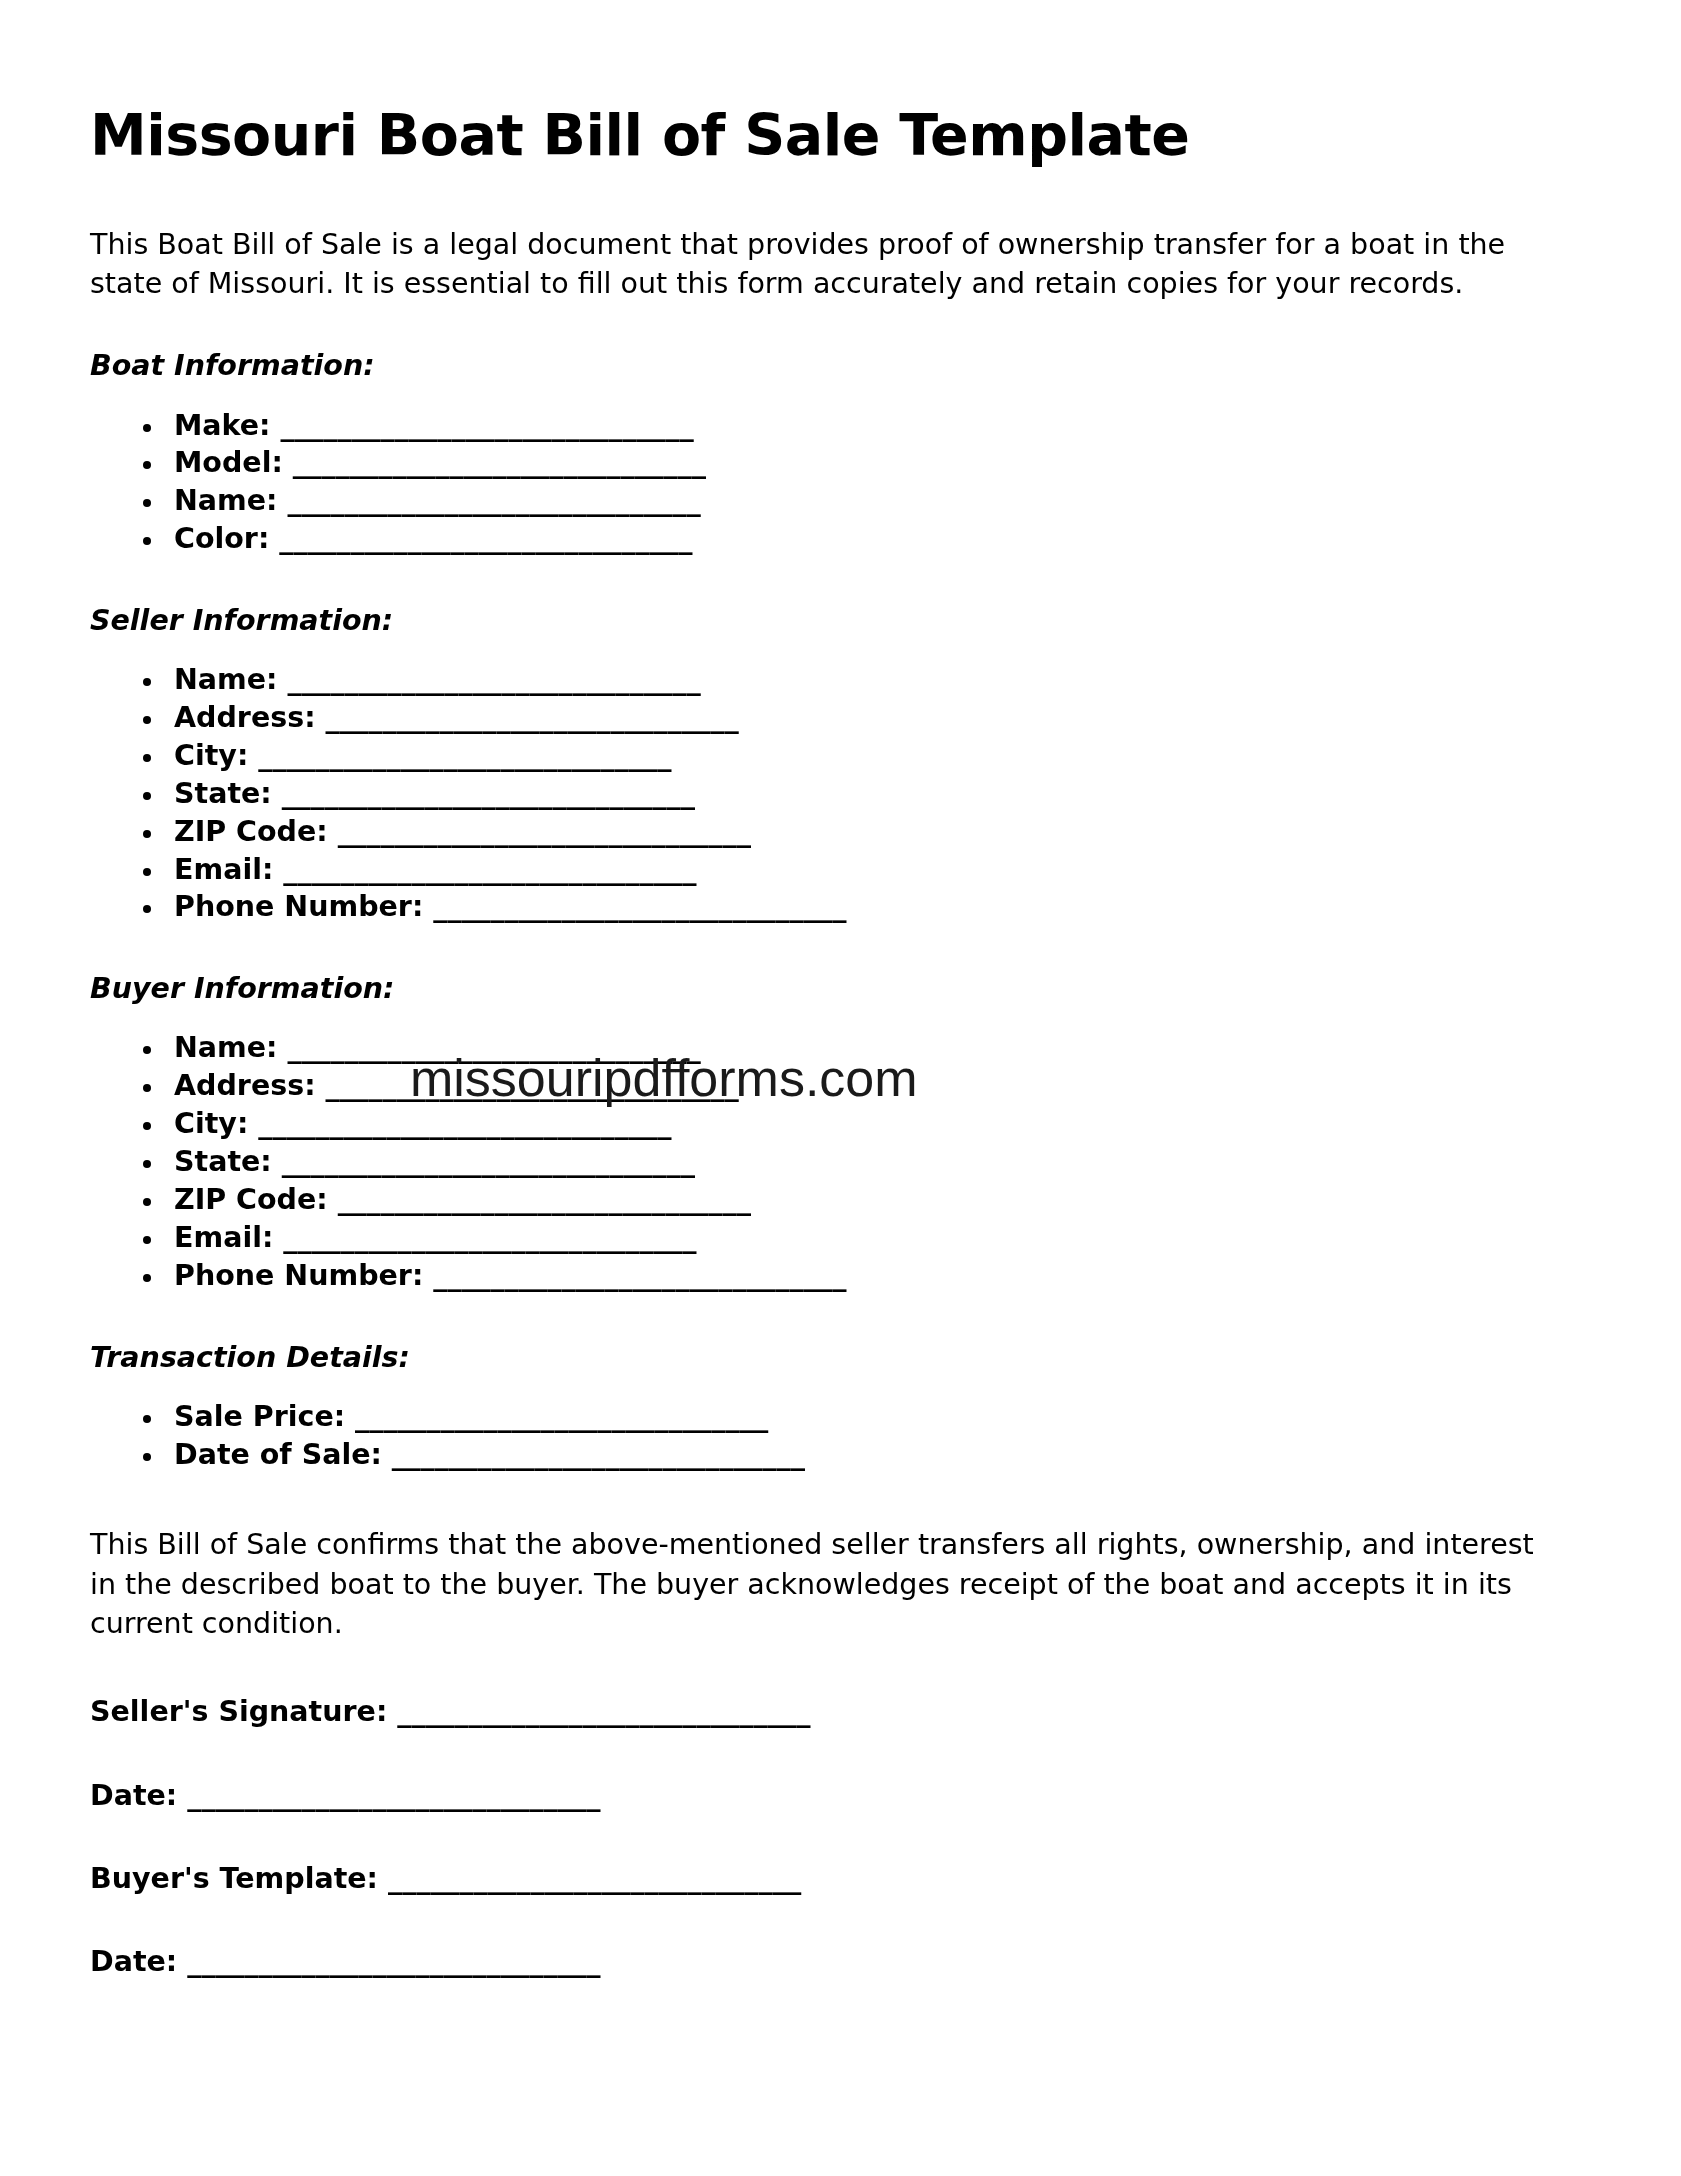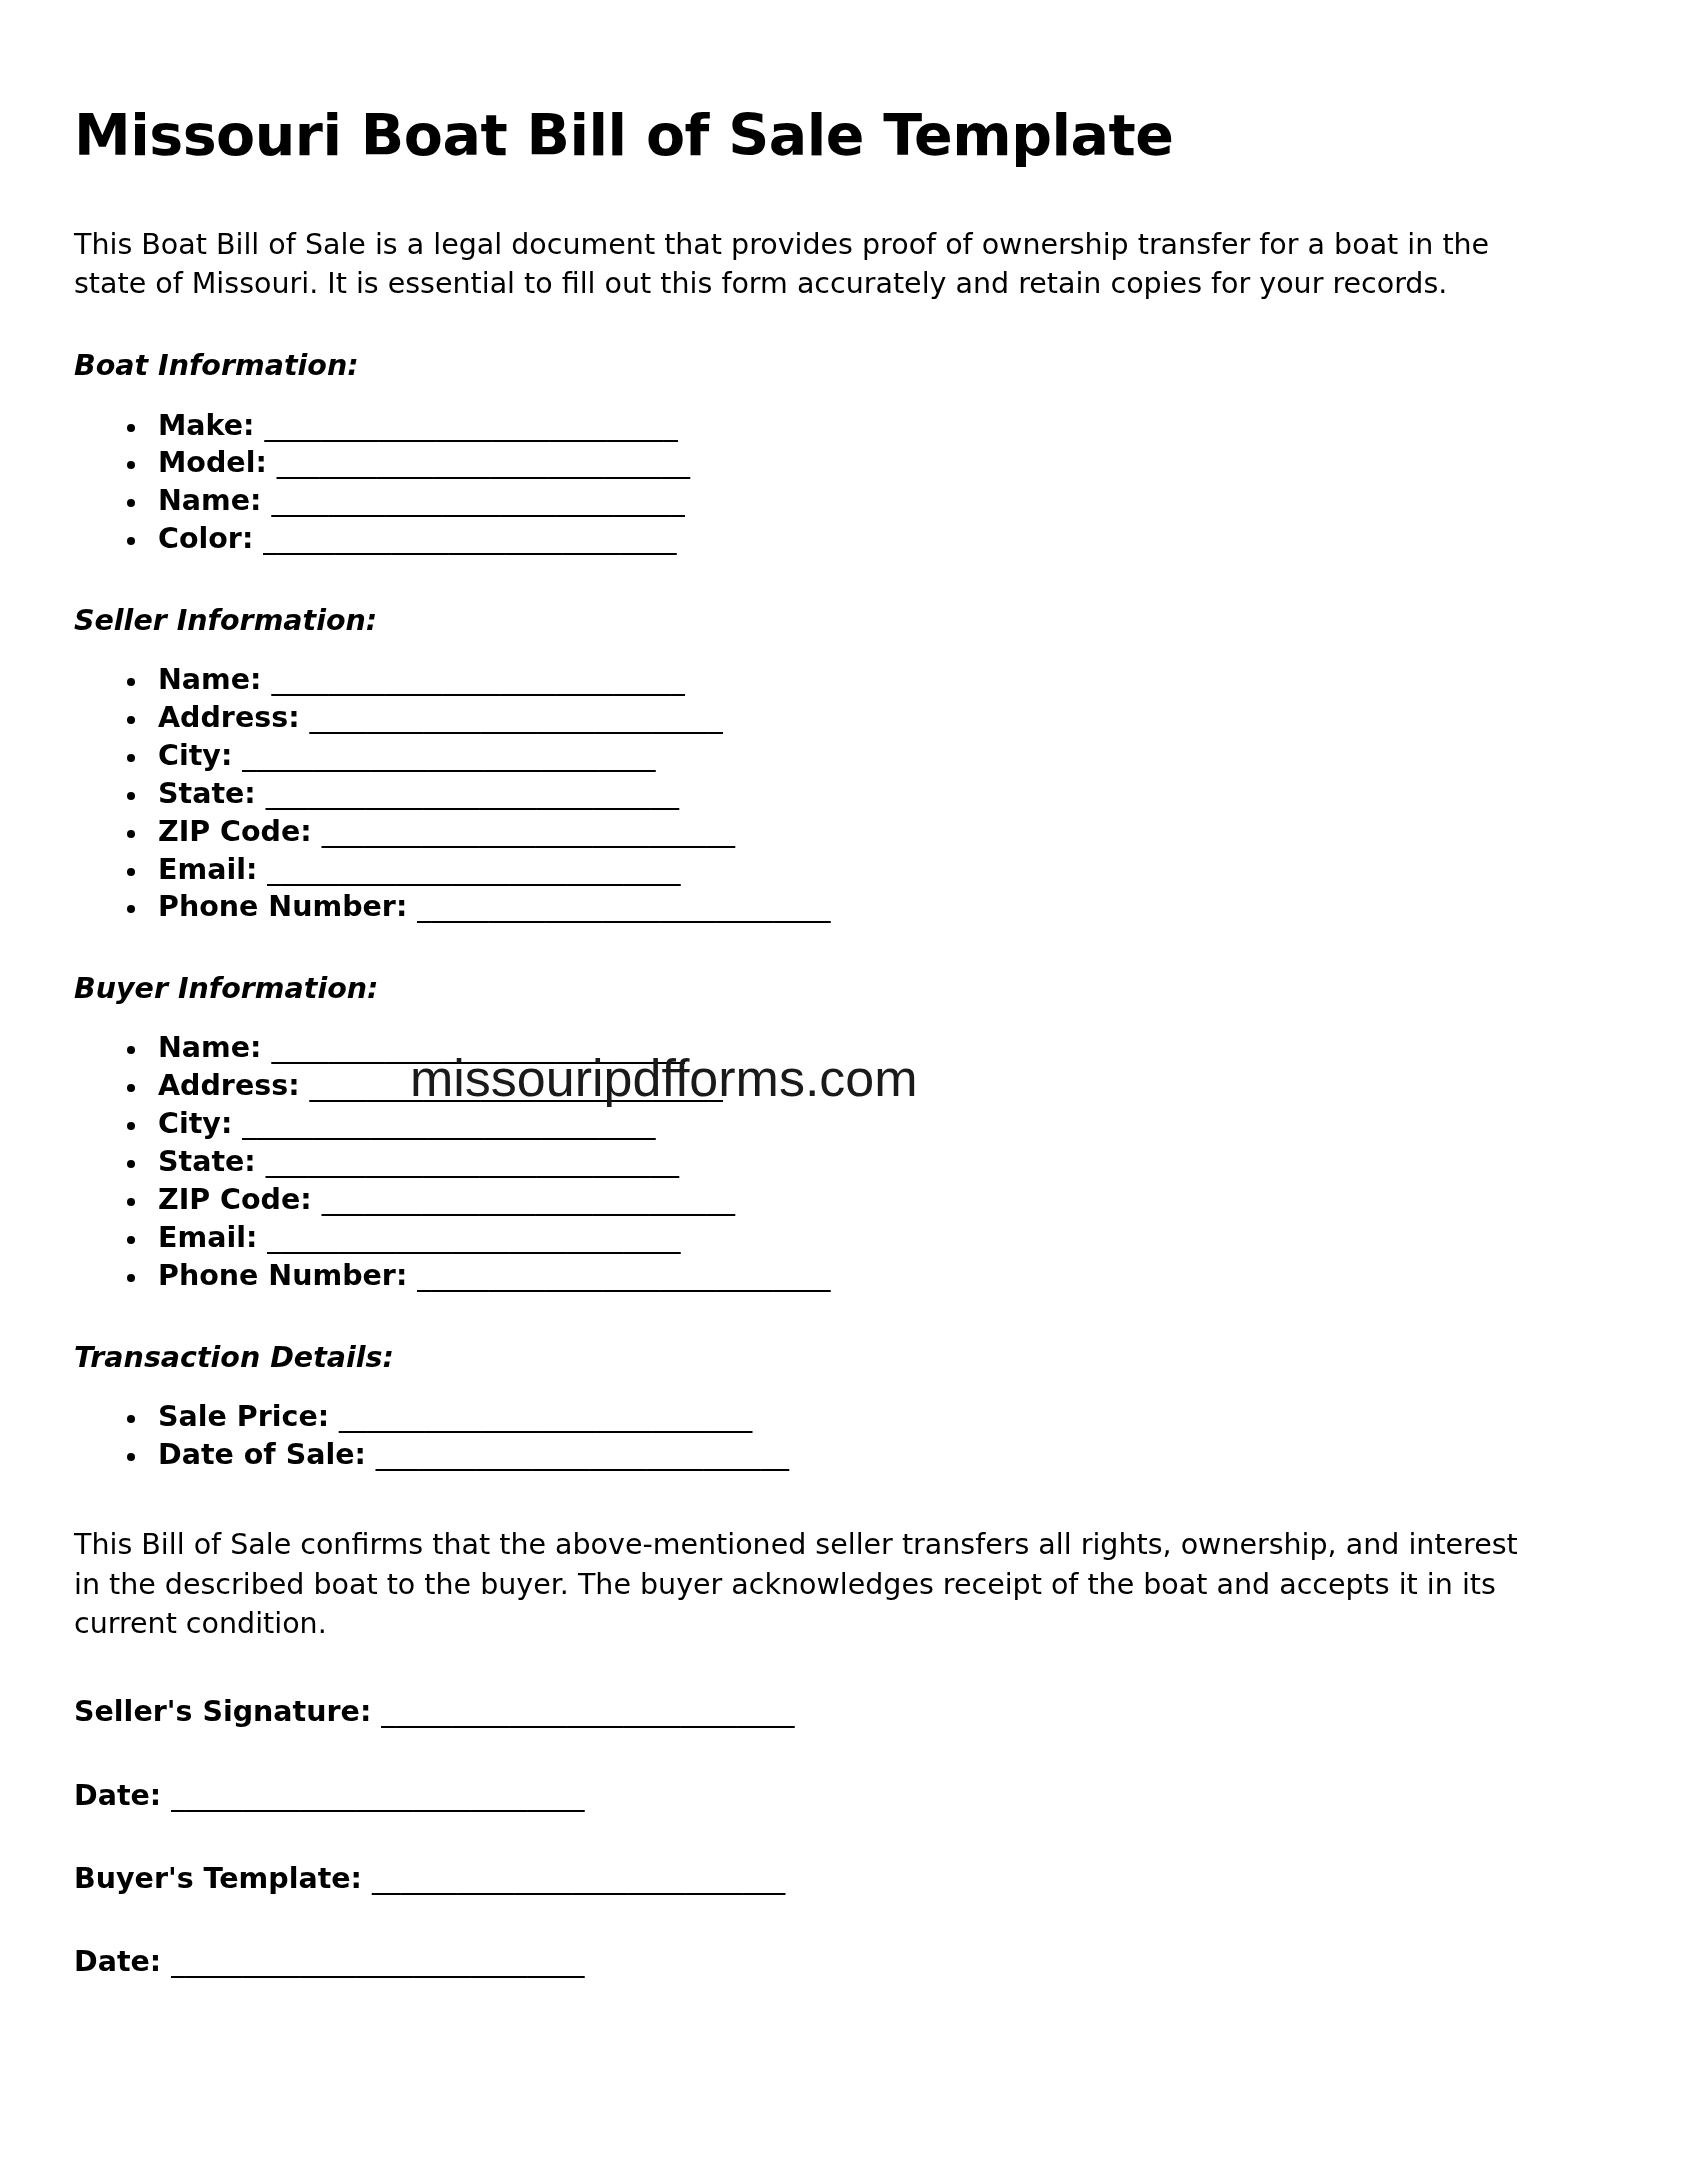--- a/index.html
+++ b/index.html
@@ -18,21 +18,21 @@
     position: relative;
     width: 1681px;
     height: 2176px;
     background: #ffffff;
     box-sizing: border-box;
     padding: 0;
     overflow: hidden;
   }
   .content {
     position: absolute;
-    left: 74px;
+    left: 90px;
     top: 104px;
     width: 1480px;
   }
   h1.doc-title {
     font-family: "DejaVu Sans", sans-serif;
     font-size: 57px;
     font-weight: bold;
     letter-spacing: -0.5px;
     line-height: 1.12;
     margin: 0 0 0 0;
@@ -78,21 +78,21 @@
     content: "";
     position: absolute;
     left: 5px;
     top: 17px;
     width: 8px;
     height: 8px;
     border-radius: 50%;
     background: #000000;
   }
   .blank {
-    font-weight: normal;
+    font-weight: bold;
     letter-spacing: 0;
     margin-top: 38px;
   }
   .sig-block {
     margin-top: 50px;
   }
   .sig-line {
     font-size: 28.5px;
     font-weight: bold;
     line-height: 1.3;

